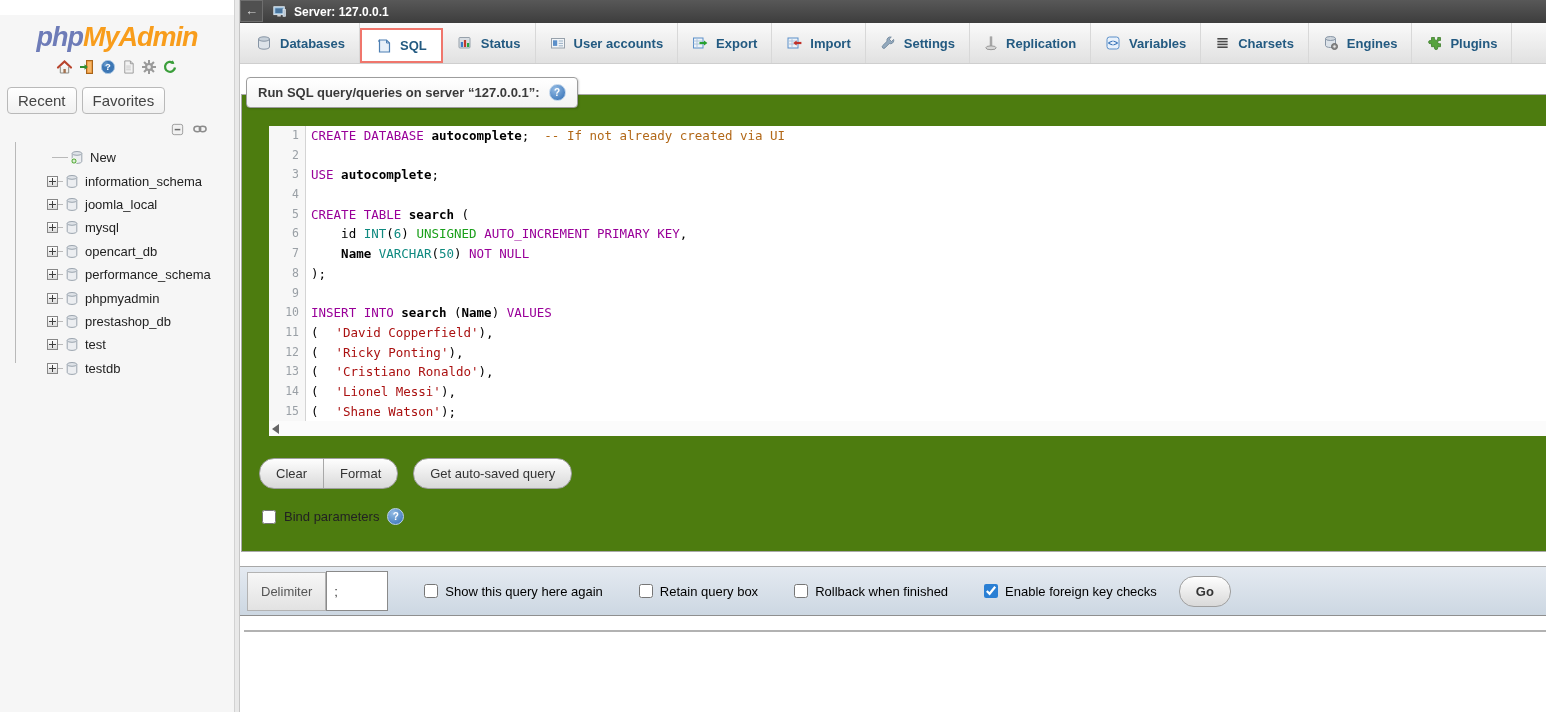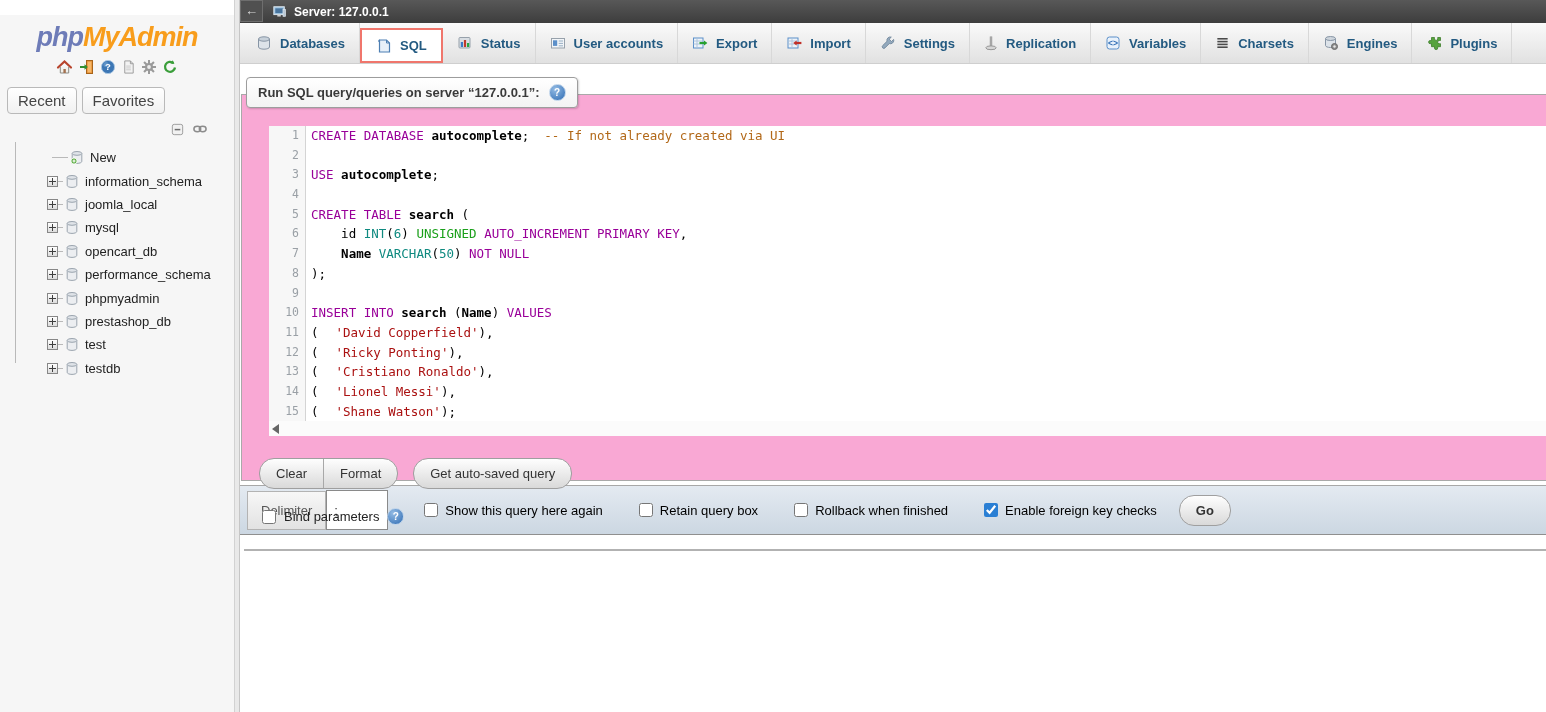--- a/index.html
+++ b/index.html
@@ -42,22 +42,22 @@
   .back-btn{position:absolute;left:0;top:0;width:23px;height:22px;background:#505050;
     border:1px solid #6e6e6e;box-sizing:border-box;color:#dcdcdc;text-align:center;line-height:20px;
     font-size:13px;cursor:pointer;}
   .server-title{margin-left:7px;}
   .tab-bar{height:40px;background:linear-gradient(#fafafa,#e1e1e1);border-bottom:1px solid #cfcfcf;
     display:flex;align-items:stretch;padding-left:2px;}
   .tab{display:flex;align-items:center;gap:8px;padding:0 14px;font-size:13px;font-weight:bold;
     color:#235a81;border-right:1px solid #d8d8d8;cursor:pointer;white-space:nowrap;}
   .tab.active{background:#fff;border:2px solid #f0766c;height:35px;margin-top:5px;box-sizing:border-box;}
   .gap30{height:30px;background:#fff;}
-  .fieldset{position:relative;margin-left:1px;background:#f9a8d4;border:1px solid #a9a9a9;
-    border-right:none;height:387px;box-sizing:border-box;}
+  .fieldset{position:relative;margin-left:1px;background:#4d7c0f;border:1px solid #a9a9a9;
+    border-right:none;height:458px;box-sizing:border-box;}
   .legend{position:absolute;top:-18px;left:4px;background:linear-gradient(#ffffff,#f3f3f3);
     border:1px solid #9d9d9d;border-radius:4px;padding:6px 11px;font-size:13px;font-weight:bold;
     color:#3a3a3a;display:flex;align-items:center;gap:9px;box-shadow:1px 1px 2px rgba(0,0,0,.18);z-index:2;}
   .help-ic{width:15px;height:15px;border-radius:50%;flex:none;
     background:radial-gradient(circle at 35% 28%,#93bbe4,#2f6cb3);color:#fff;font-size:10px;
     font-weight:bold;text-align:center;line-height:15px;border:1px solid #bdd3ea;cursor:pointer;}
   .editor{display:flex;margin:31px 0 0 27px;background:#fff;cursor:text;
     font-family:"DejaVu Sans Mono","Liberation Mono",monospace;font-size:12.5px;line-height:19.7px;}
   .gutter{width:30px;background:#f7f7f7;border-right:1px solid #d4d4d4;text-align:right;
     padding-right:6px;color:#9aa0a6;font-size:11.5px;flex:none;}
@@ -77,21 +77,21 @@
   .btn-row{margin:22px 0 0 17px;display:flex;gap:15px;align-items:center;}
   .pillgroup{display:flex;border:1px solid #9f9f9f;border-radius:15px;
     background:linear-gradient(#fefefe,#d9d9d9);overflow:hidden;}
   .pillbtn{padding:7px 16px;font-size:13px;color:#333;background:transparent;border:none;
     cursor:pointer;font-family:inherit;}
   .pillgroup .pillbtn + .pillbtn{border-left:1px solid #a8a8a8;}
   .pill{border:1px solid #9f9f9f;border-radius:15px;background:linear-gradient(#fefefe,#d9d9d9);
     padding:7px 16px;font-size:13px;color:#333;cursor:pointer;font-family:inherit;}
   .bind-row{margin:19px 0 0 20px;display:flex;align-items:center;gap:8px;font-size:13px;color:#222;}
   input[type=checkbox]{width:14px;height:14px;margin:0;accent-color:#2a7fd4;cursor:pointer;}
-  .footer-toolbar{margin-top:4px;height:50px;background:linear-gradient(#e4eaf1,#ccd7e2);
+  .footer-toolbar{margin-top:14px;height:50px;background:linear-gradient(#e4eaf1,#ccd7e2);
     border-top:1px solid #a8a8a8;border-bottom:1px solid #8f8f8f;display:flex;align-items:center;
     padding-left:7px;box-sizing:border-box;}
   .delim-label{background:linear-gradient(#f7f7f7,#e2e2e2);border:1px solid #b3b3b3;
     padding:11px 13px;font-size:13px;color:#555;}
   .delim-input{width:62px;height:40px;border:1px solid #8a8a8a;background:#fff;font-size:13px;
     padding:2px 7px;box-sizing:border-box;font-family:inherit;color:#333;}
   .cb-group{display:flex;align-items:center;gap:7px;margin-left:36px;font-size:13px;color:#000;cursor:pointer;}
   .go-btn{margin-left:22px;font-weight:bold;color:#333;}
   .bottom-hr{margin:14px 0 0 4px;border:none;border-top:2px solid #b2b2b2;height:0;}
 </style>

